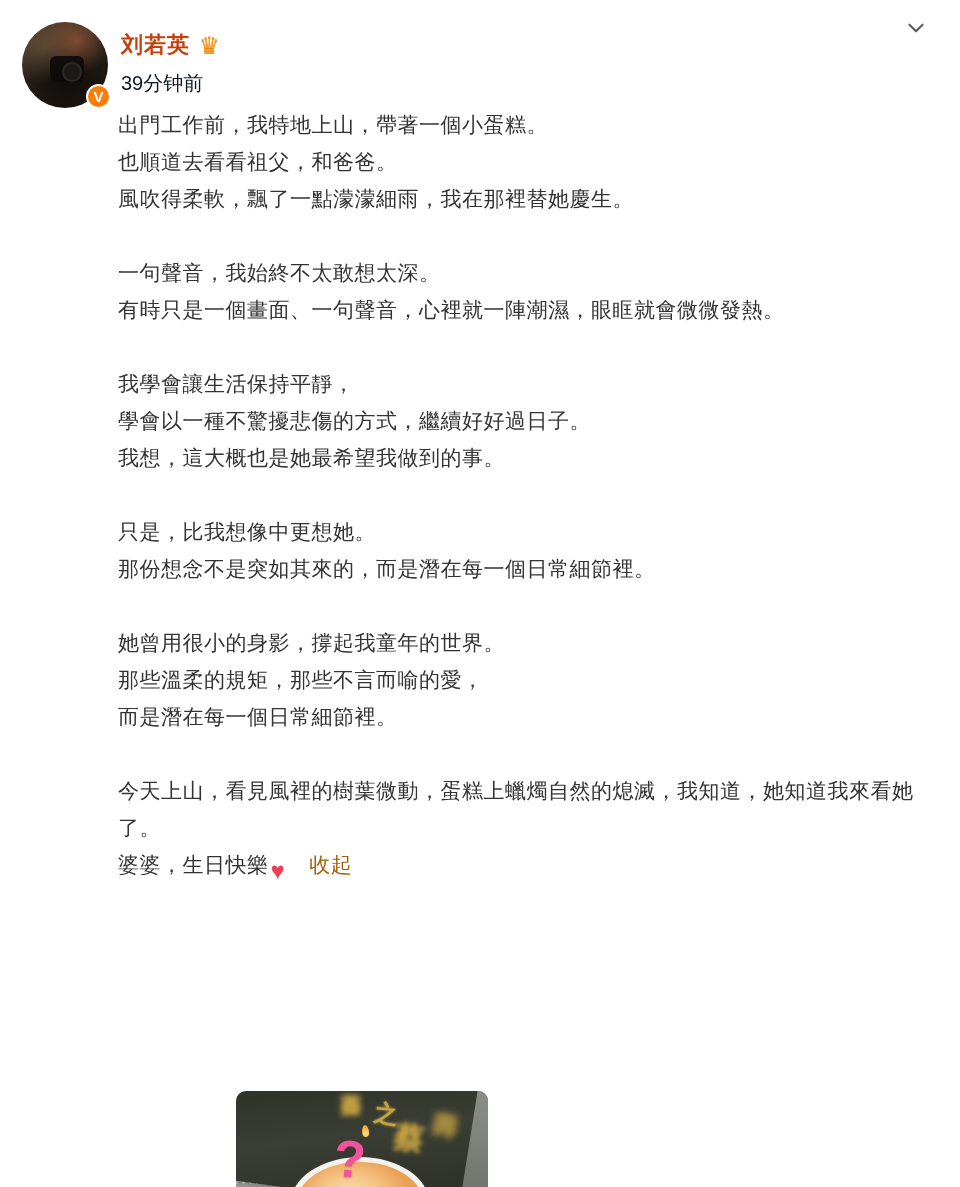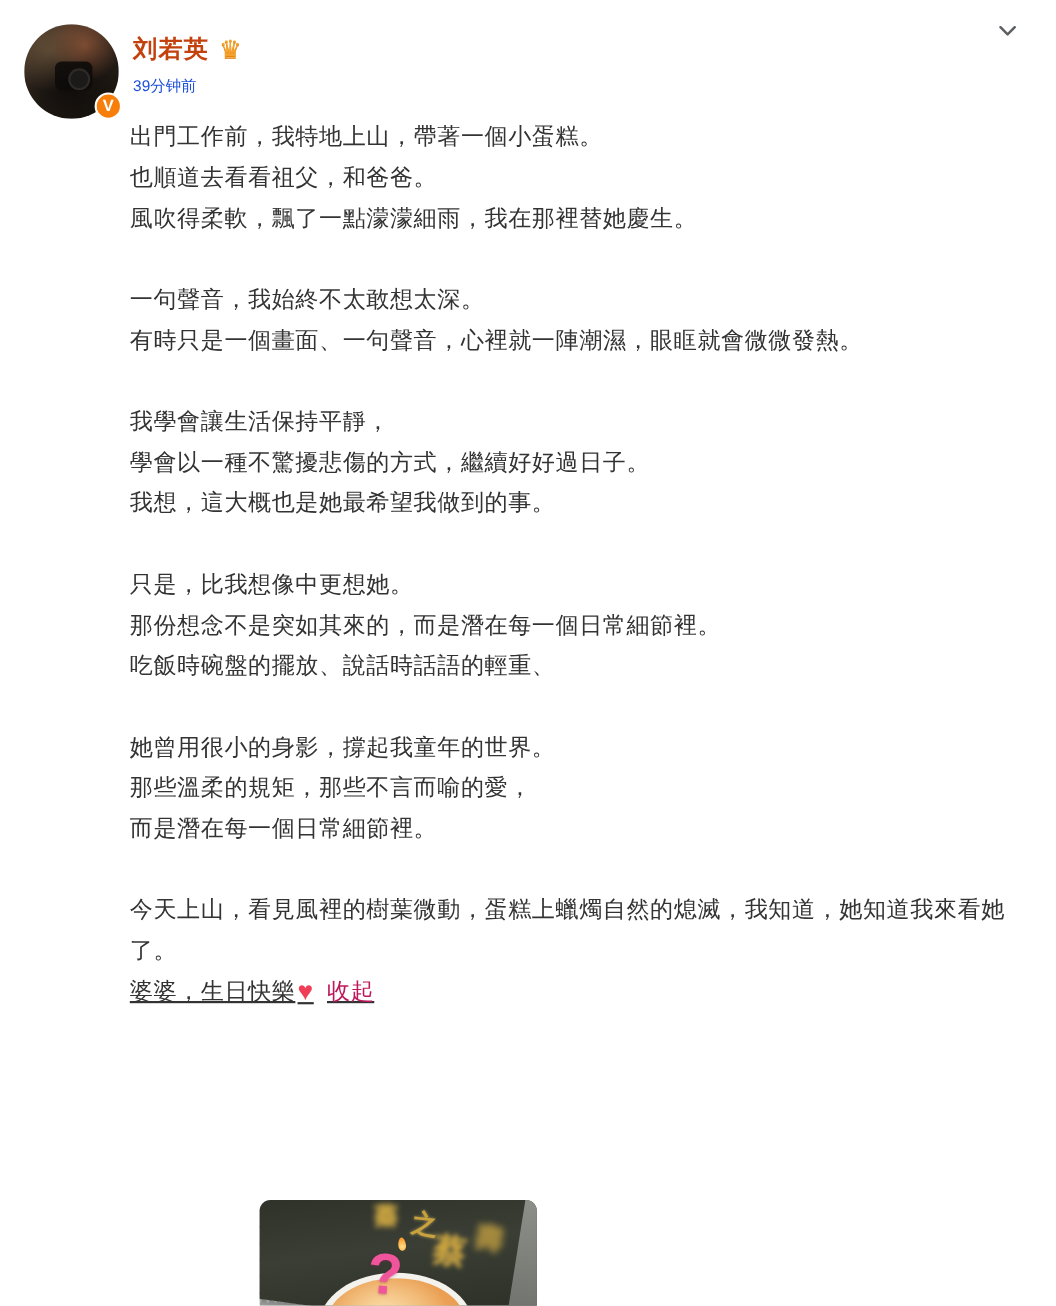--- a/index.html
+++ b/index.html
@@ -47,36 +47,36 @@
   .header-info { margin-left: 13px; padding-top: 8px; }
   .name-row { display: flex; align-items: center; }
   .username {
     font-size: 22px; font-weight: bold; color: #c2410c; cursor: pointer;
     letter-spacing: 1px;
   }
   .vip-crown {
     margin-left: 9px; font-size: 23px; color: #f6a129; line-height: 1;
     text-shadow: 0 1px 0 #d97b0c;
   }
-  .timestamp { margin-top: 10px; font-size: 14px; color: #1d4ed8; }
+  .timestamp { margin-top: 10px; font-size: 20px; color: #0f172a; }
   .collapse-chevron {
     position: absolute; right: 30px; top: 14px; width: 28px; height: 28px;
     cursor: pointer; display: flex; align-items: center; justify-content: center;
   }
   
   .content {
     position: absolute; left: 118px; top: 106px; width: 822px;
     font-size: 21px; color: #333333; line-height: 37px;
     letter-spacing: .5px;
   }
   .para + .para { margin-top: 37px; }
-  .signature-row { display: flex; align-items: center; text-decoration: underline; }
+  .signature-row { display: flex; align-items: flex-end; }
   .heart { color: #ef3e55; font-size: 24px; margin-left: 2px; line-height: 1; }
   .collapse-link {
-    color: #be185d; margin-left: 12px; cursor: pointer; text-decoration: none;
+    color: #a16207; margin-left: 24px; cursor: pointer; text-decoration: none;
   }
   
   .photo {
     position: absolute; left: 118px; top: 985px;
     width: 252px; height: 192px; border-radius: 10px; overflow: hidden;
     cursor: pointer;
     background-color: #b3b5b1;
     background-image:
       radial-gradient(#83868a 1px, transparent 1.6px),
       radial-gradient(#dde0dc 1px, transparent 1.5px),
@@ -173,21 +173,20 @@
           <div class="line">有時只是一個畫面、一句聲音，心裡就一陣潮濕，眼眶就會微微發熱。</div>
         </div>
         <div class="para">
           <div class="line">我學會讓生活保持平靜，</div>
           <div class="line">學會以一種不驚擾悲傷的方式，繼續好好過日子。</div>
           <div class="line">我想，這大概也是她最希望我做到的事。</div>
         </div>
         <div class="para">
           <div class="line">只是，比我想像中更想她。</div>
           <div class="line">那份想念不是突如其來的，而是潛在每一個日常細節裡。</div>
-          <div class="line">吃飯時碗盤的擺放、說話時話語的輕重、</div>
         </div>
         <div class="para">
           <div class="line">她曾用很小的身影，撐起我童年的世界。</div>
           <div class="line">那些溫柔的規矩，那些不言而喻的愛，</div>
           <div class="line">而是潛在每一個日常細節裡。</div>
         </div>
         <div class="para">
           <div class="line">今天上山，看見風裡的樹葉微動，蛋糕上蠟燭自然的熄滅，我知道，她知道我來看她了。</div>
         </div>
       </div>

